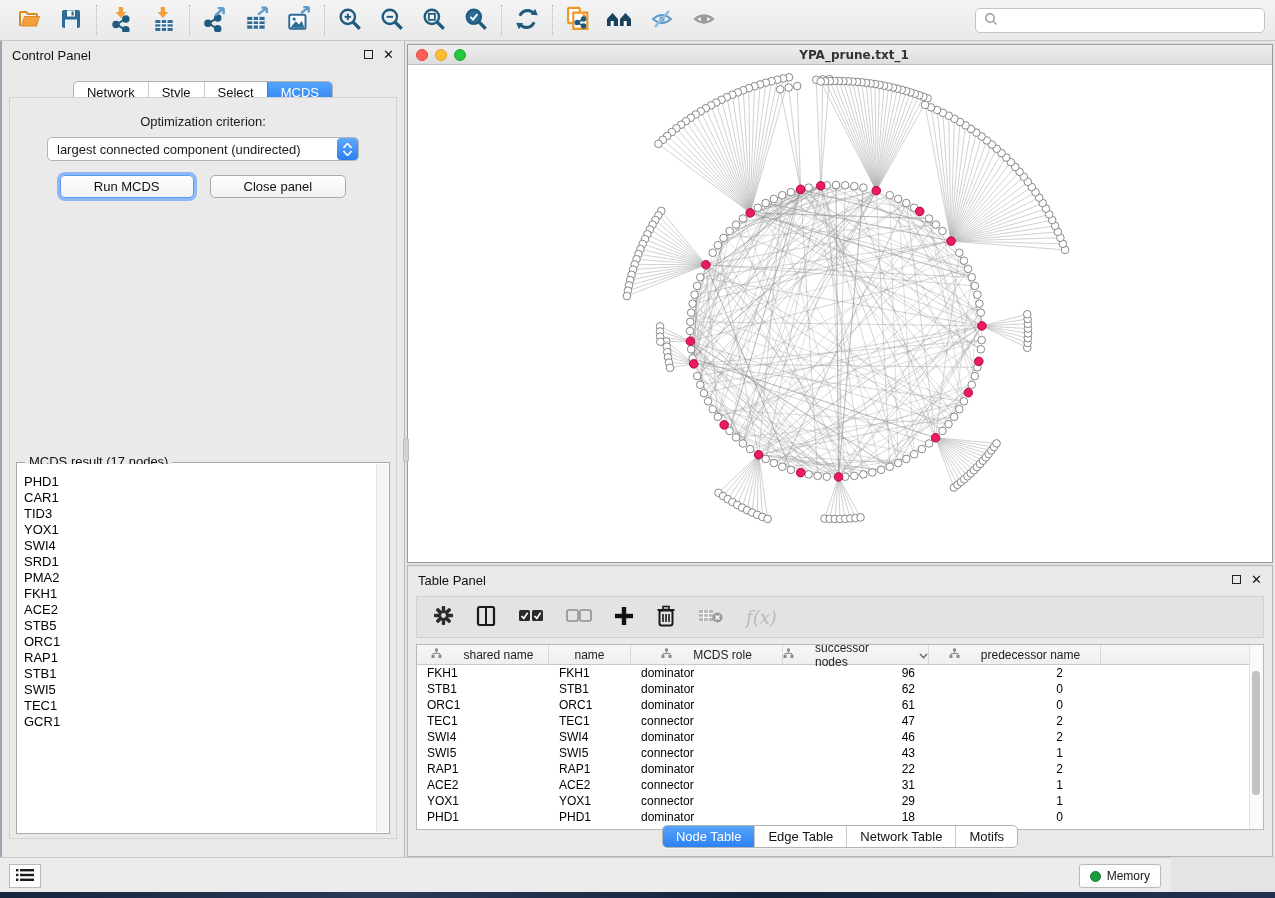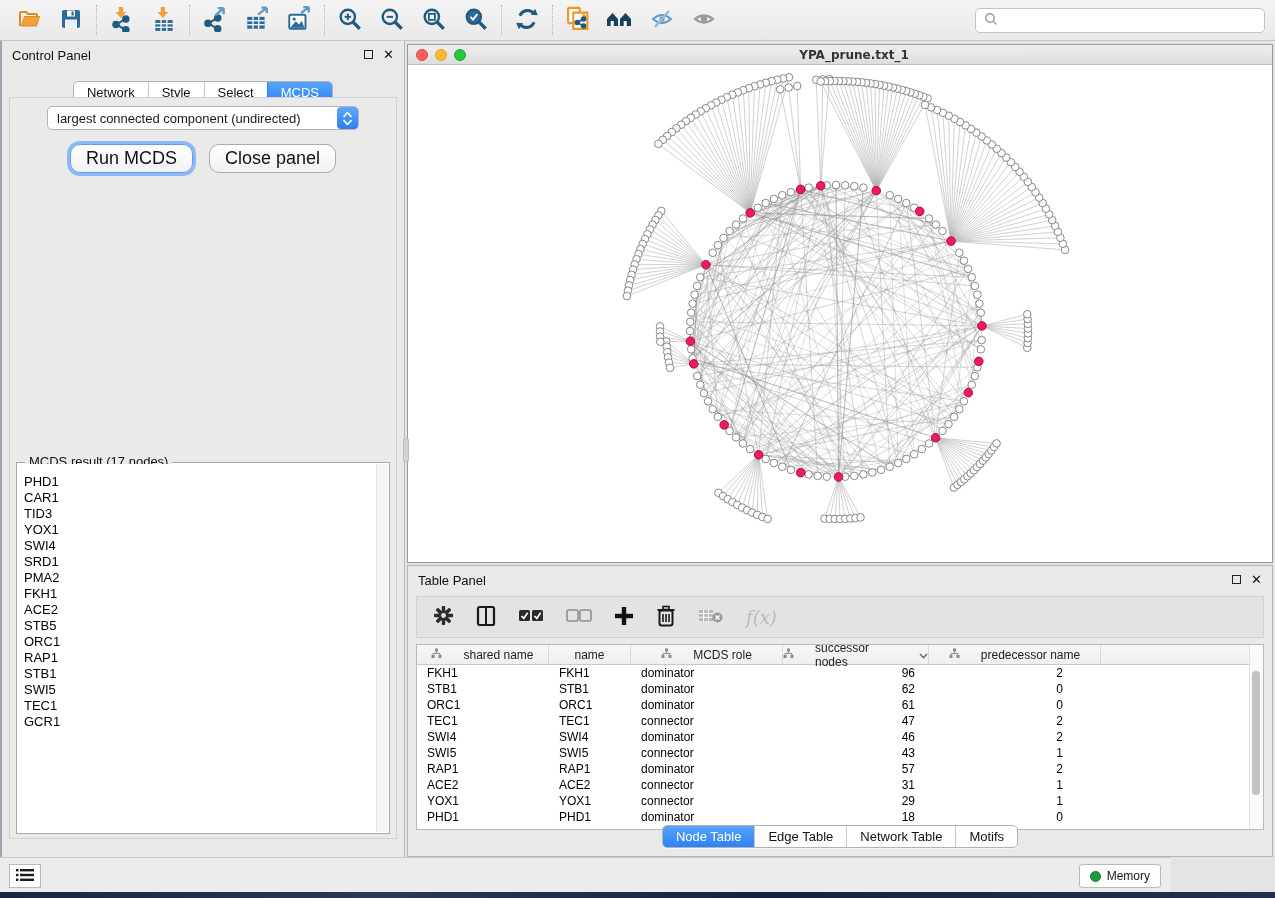--- a/index.html
+++ b/index.html
@@ -31,21 +31,21 @@
   .seg .tab.active { background:linear-gradient(#55a4fa,#2e81f4); color:#fff; border-left-color:#2e81f4; }
   .cp-tabs { text-align:center; margin-top:12px; }
 
   .cp-inner { position:absolute; left:7px; right:7px; top:56px; bottom:18px; background:#eaeaea; border:1px solid #d2d2d2; }
   .opt-label { text-align:center; margin-top:16px; font-size:13px; }
   .combo { width:312px; height:24px; margin:8px auto 0; background:#fff; border:1px solid #b4b4b4; border-radius:5px; display:flex; align-items:center; position:relative; cursor:pointer; }
   .combo-text { flex:1; padding-left:9px; font-size:13px; white-space:nowrap; overflow:hidden; }
   .combo-cap { width:21px; height:22px; border-radius:4px; background:linear-gradient(#5fa9fb,#2c7ef2); margin-right:0px; display:flex; flex-direction:column; align-items:center; justify-content:center; gap:1px; }
   .combo-cap svg { display:block; }
   .cp-btn-row { display:flex; justify-content:center; gap:16px; margin-top:14px; }
-  .btn { background:linear-gradient(#ffffff,#f1f1f1); border:1px solid #ababab; border-radius:10px; padding:3px 15px; font-size:18px; cursor:pointer; color:#111; }
+  .btn { background:linear-gradient(#ffffff,#f1f1f1); border:1px solid #ababab; border-radius:5px; padding:3px 33px; font-size:13px; cursor:pointer; color:#111; }
   .btn.focused { box-shadow:0 0 0 3px rgba(92,156,250,.65); border-color:#5a9cf8; }
 
   .result-group { position:absolute; left:6px; right:6px; bottom:4px; height:372px; border:1px solid #a9a9a9; background:#fff; }
   .result-legend { position:absolute; top:-9px; left:8px; background:#eaeaea; padding:0 4px; font-size:13px; color:#111; }
   .result-list { position:absolute; inset:1px 13px 1px 1px; background:#fff; overflow:hidden; padding:10px 0 0 6px; }
   .result-list div { font-size:13px; line-height:16px; color:#000; }
   .result-scroll { position:absolute; top:1px; bottom:1px; right:1px; width:12px; background:#f4f4f4; border-left:1px solid #e0e0e0; }
 
   
   .net-window { position:absolute; left:407px; top:44px; width:866px; height:519px; background:#fff; border:1px solid #9a9a9a; }
@@ -256,20 +256,21 @@
   </div>
   <div class="cp-tabs">
     <span class="seg" id="cp-tabs">
         <span class="tab">Network</span>
         <span class="tab">Style</span>
         <span class="tab">Select</span>
         <span class="tab active">MCDS</span>
       </span>
   </div>
   <div class="cp-inner">
+    <div class="opt-label">Optimization criterion:</div>
     <div class="combo">
       <span class="combo-text">largest connected component (undirected)</span>
       <span class="combo-cap">
         <svg width="9" height="6" viewBox="0 0 9 6">
             <path d="M0.5 5 L4.5 0.5 L8.5 5" fill="none" stroke="#fff" stroke-width="1.6"></path>
           </svg>
         <svg width="9" height="6" viewBox="0 0 9 6">
             <path d="M0.5 1 L4.5 5.5 L8.5 1" fill="none" stroke="#fff" stroke-width="1.6"></path>
           </svg>
       </span>
@@ -1157,21 +1158,21 @@
           <div class="g-cell g-left" style="width: 132px;">SWI5</div>
           <div class="g-cell g-left" style="width: 82px;">SWI5</div>
           <div class="g-cell g-left" style="width: 152px;">connector</div>
           <div class="g-cell g-num" style="width: 146px; padding-right: 14px;">43</div>
           <div class="g-cell g-num" style="width: 172px; padding-right: 38px;">1</div>
         </div>
         <div class="g-row">
           <div class="g-cell g-left" style="width: 132px;">RAP1</div>
           <div class="g-cell g-left" style="width: 82px;">RAP1</div>
           <div class="g-cell g-left" style="width: 152px;">dominator</div>
-          <div class="g-cell g-num" style="width: 146px; padding-right: 14px;">57</div>
+          <div class="g-cell g-num" style="width: 146px; padding-right: 14px;">22</div>
           <div class="g-cell g-num" style="width: 172px; padding-right: 38px;">2</div>
         </div>
         <div class="g-row">
           <div class="g-cell g-left" style="width: 132px;">ACE2</div>
           <div class="g-cell g-left" style="width: 82px;">ACE2</div>
           <div class="g-cell g-left" style="width: 152px;">connector</div>
           <div class="g-cell g-num" style="width: 146px; padding-right: 14px;">31</div>
           <div class="g-cell g-num" style="width: 172px; padding-right: 38px;">1</div>
         </div>
         <div class="g-row">

